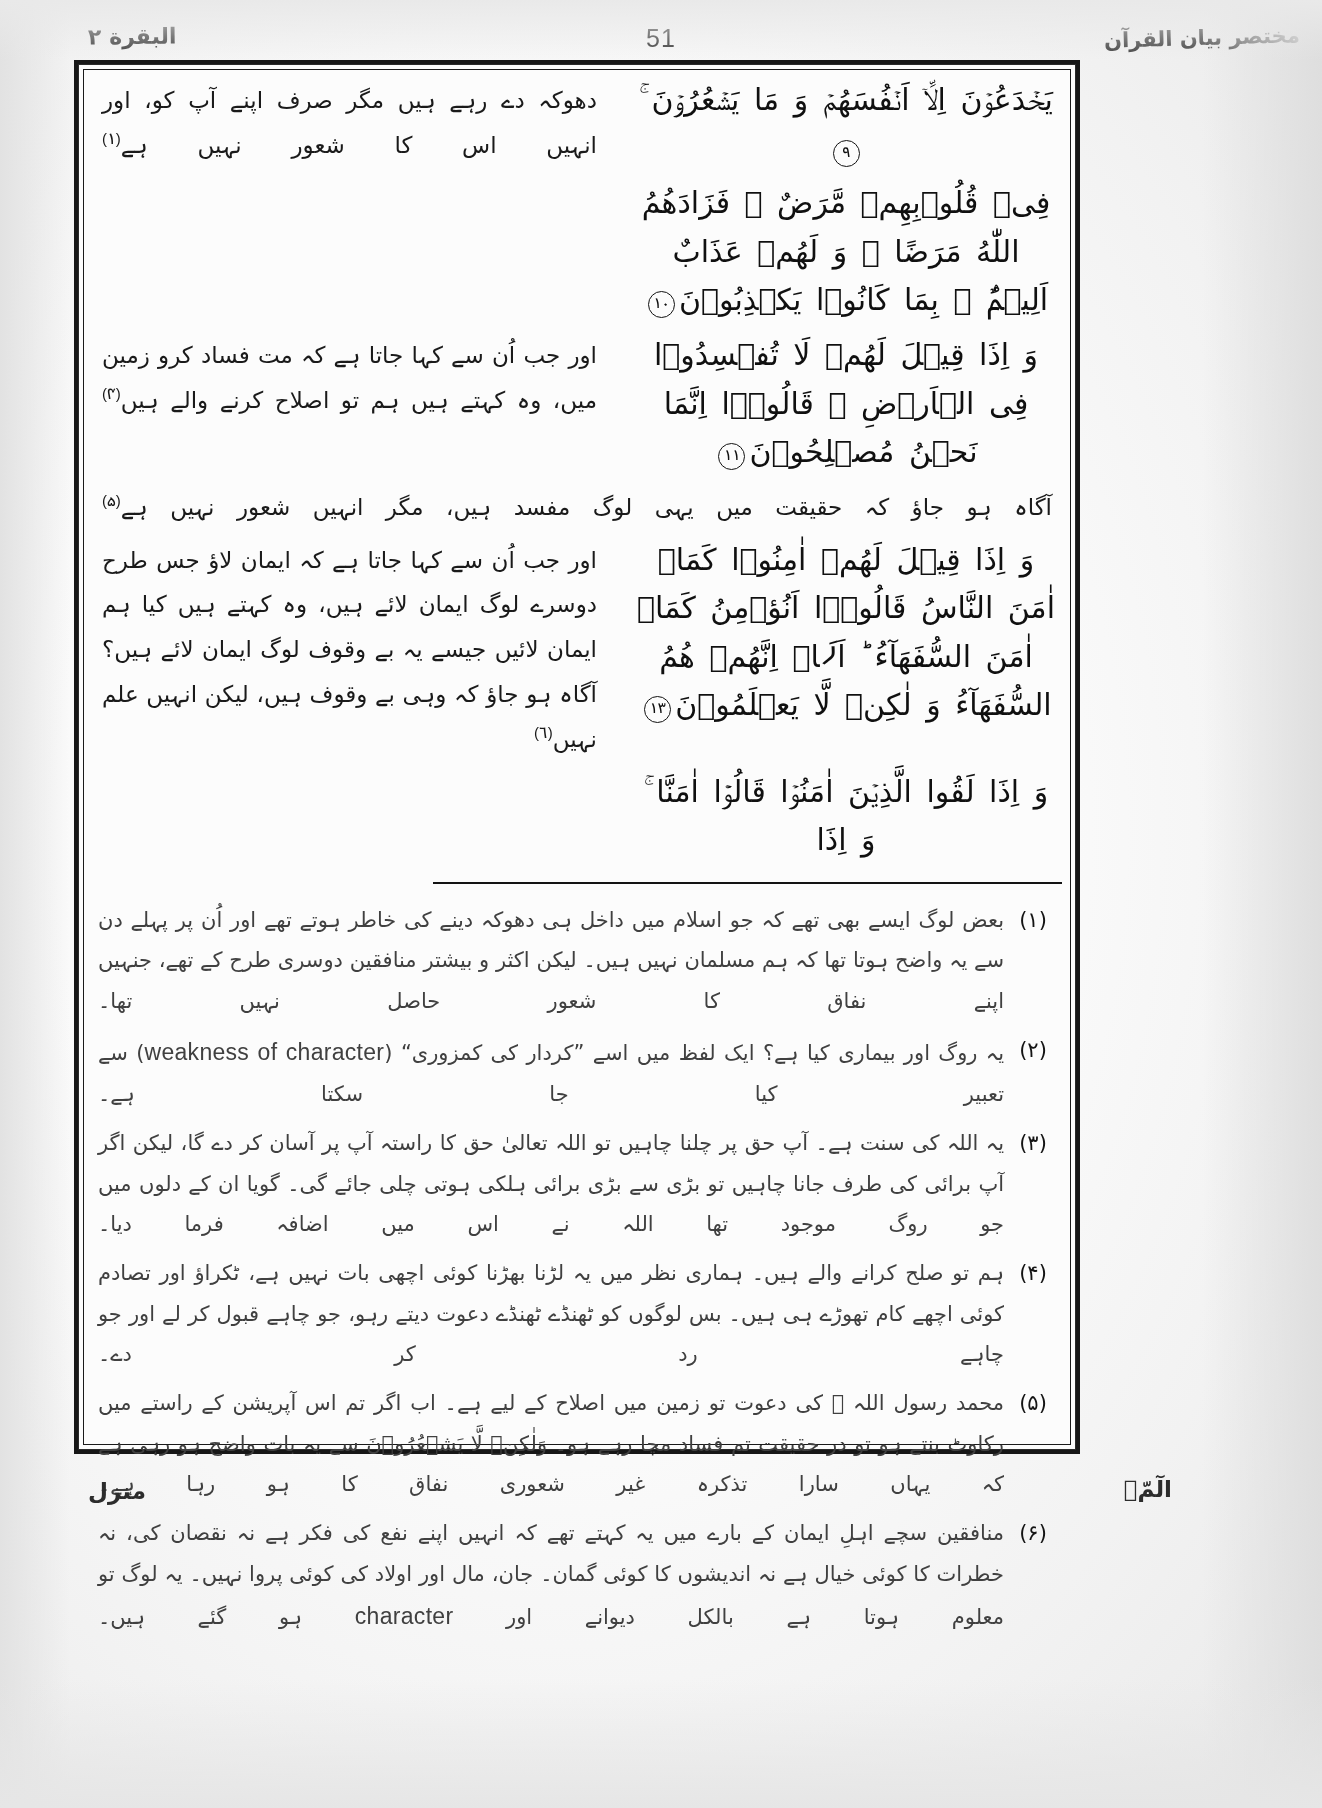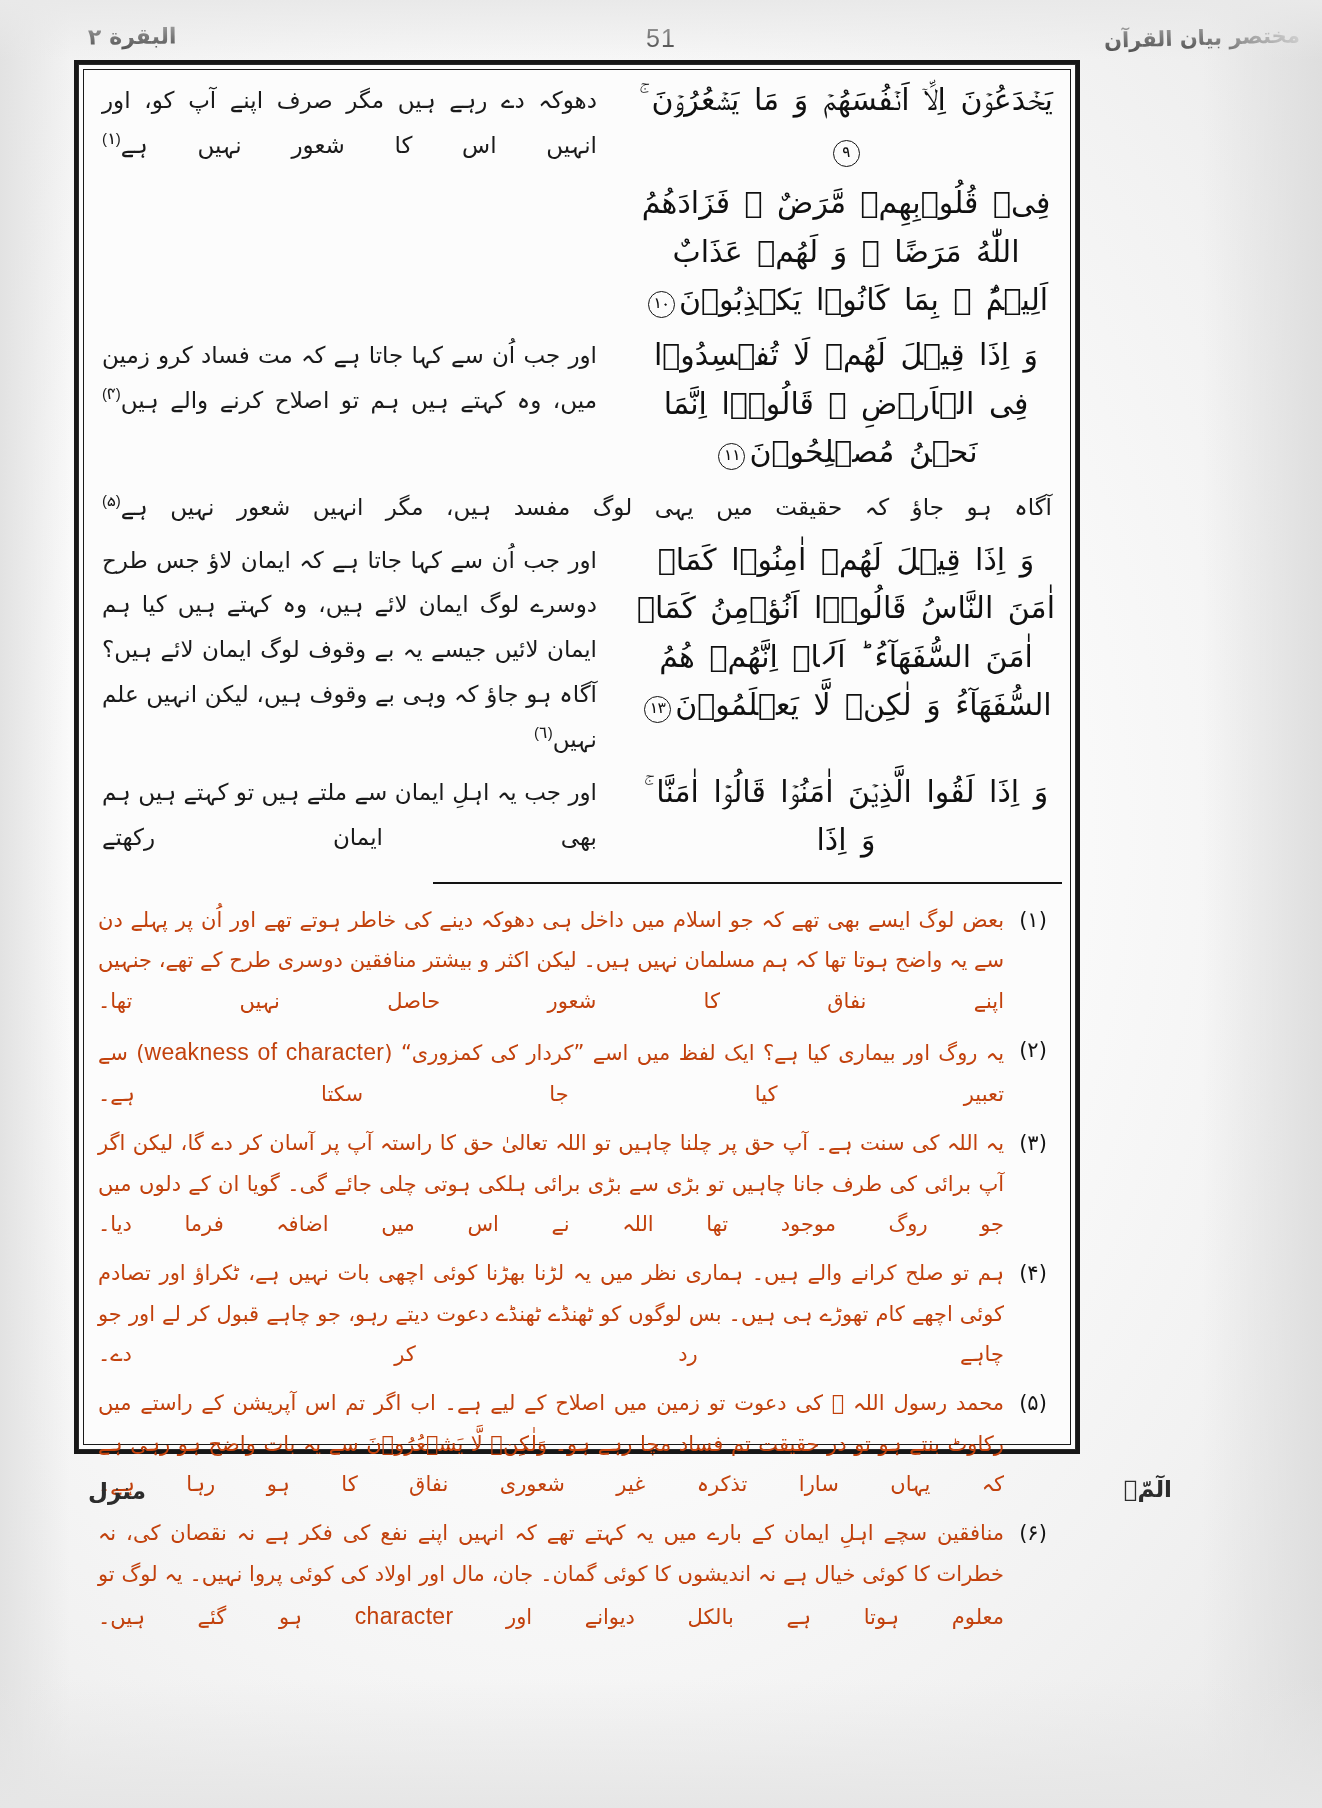--- a/index.html
+++ b/index.html
@@ -162,21 +162,21 @@
     padding-top:8px;
     font-family:"DejaVu Sans","Liberation Sans",sans-serif;
   }
   .fn-body{
     flex:1 1 auto;
     direction:rtl;
     text-align:justify;
     text-align-last:justify;
     font-size:21px;
     line-height:1.92;
-    color:#c2410c;
+    color:#404040;
     font-family:"DejaVu Sans","Liberation Sans",sans-serif;
     padding-left:6px;
   }
   .latin{
     font-family:"Liberation Sans",sans-serif;
     direction:ltr;
     unicode-bidi:embed;
     font-size:23px;
     letter-spacing:.3px;
   }
@@ -249,23 +249,20 @@
         </div>
         <div class="urdu-cell">
           <span>اور جب اُن سے کہا جاتا ہے کہ ایمان لاؤ جس طرح دوسرے لوگ ایمان لائے ہیں، وہ کہتے ہیں کیا ہم ایمان لائیں جیسے یہ بے وقوف لوگ ایمان لائے ہیں؟ آگاہ ہو جاؤ کہ وہی بے وقوف ہیں، لیکن انہیں علم نہیں</span><span class="fn-ref">(۶)</span>
         </div>
       </div>
 
       <div class="verse-row">
         <div class="arabic-cell">
           <span>وَ اِذَا لَقُوا الَّذِیۡنَ اٰمَنُوۡا قَالُوۡۤا اٰمَنَّا ۚ وَ اِذَا</span>
         </div>
-        <div class="urdu-cell">
-          <span>اور جب یہ اہلِ ایمان سے ملتے ہیں تو کہتے ہیں ہم بھی ایمان رکھتے</span>
-        </div>
       </div>
 
     </div>
 
     <div class="fn-divider"></div>
 
     <div class="footnotes">
 
       <div class="fn-item">
         <div class="fn-marker">(۱)</div>

